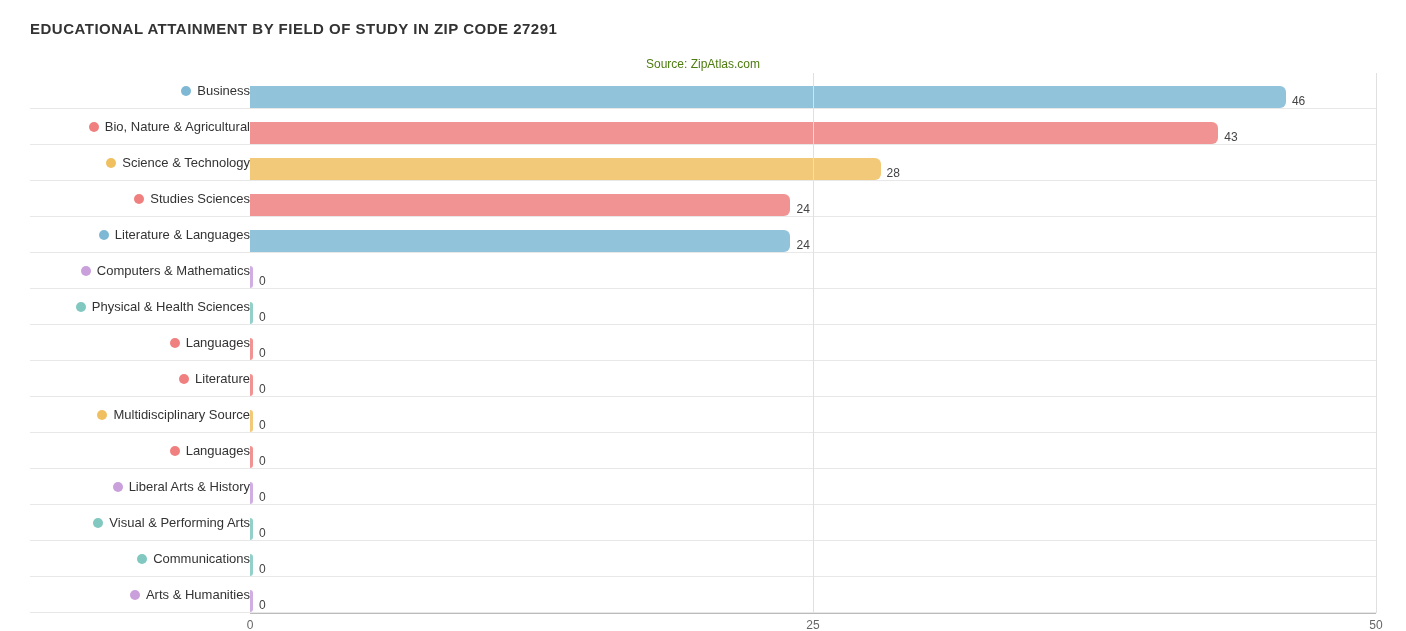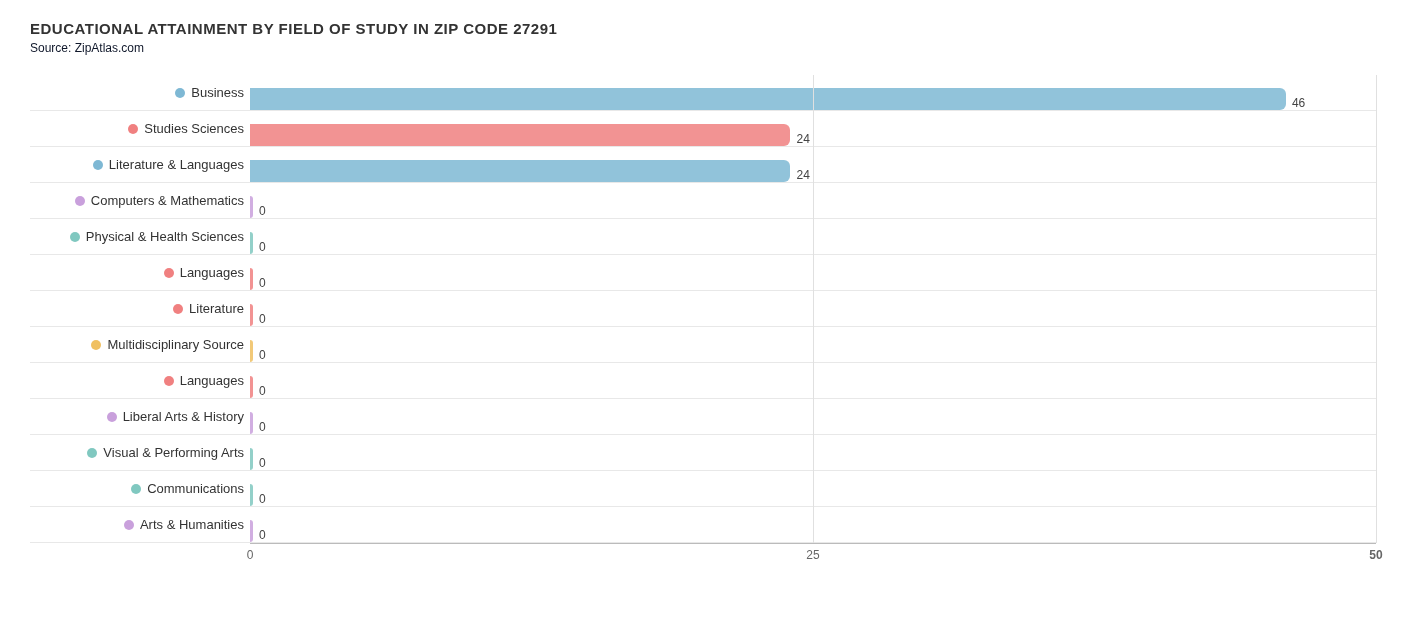--- a/index.html
+++ b/index.html
@@ -9,27 +9,27 @@
       width: 1406px;
       min-height: 631px;
       padding: 20px 30px 30px 30px;
     }
     .chart-title {
       font-size: 15px;
       font-weight: bold;
       color: #333;
       text-transform: uppercase;
       letter-spacing: 0.5px;
-      margin-bottom: 4px;
+      margin-bottom: 20px;
     }
     .source-line {
-      text-align: left;
+      text-align: center;
       font-size: 12px;
-      color: #0f172a;
-      margin-bottom: 20px;
+      color: #4d7c0f;
+      margin-bottom: 2px;
     }
     .chart-area {
       display: flex;
       flex-direction: column;
       gap: 0;
     }
     .bar-row {
       display: flex;
       align-items: center;
       height: 36px;
@@ -37,21 +37,20 @@
       position: relative;
     }
     .bar-row:last-child {
       border-bottom: none;
     }
     .bar-label {
       width: 220px;
       min-width: 220px;
       font-size: 13px;
       color: #333;
-      padding-right: 6px;
       text-align: right;
       line-height: 1.2;
     }
     .bar-track {
       flex: 1;
       position: relative;
       height: 100%;
       display: flex;
       align-items: flex-end;
     }
@@ -113,20 +112,44 @@
         </div>
         <div class="bar-track">
           <div class="bar-fill" style="background-color: rgb(126, 184, 212); opacity: 0.85; width: 92%;"></div>
           <span class="bar-value">46</span>
         </div>
       </div>
       <div class="bar-row">
         <div class="bar-label">
           <span class="label-with-dot">
             <span class="color-dot" style="background-color: rgb(240, 128, 128);"></span>
+            <span>Bio, Nature &amp; Agricultural</span>
+          </span>
+        </div>
+        <div class="bar-track">
+          <div class="bar-fill" style="background-color: rgb(240, 128, 128); opacity: 0.85; width: 86%;"></div>
+          <span class="bar-value">43</span>
+        </div>
+      </div>
+      <div class="bar-row">
+        <div class="bar-label">
+          <span class="label-with-dot">
+            <span class="color-dot" style="background-color: rgb(240, 192, 96);"></span>
+            <span>Science &amp; Technology</span>
+          </span>
+        </div>
+        <div class="bar-track">
+          <div class="bar-fill" style="background-color: rgb(240, 192, 96); opacity: 0.85; width: 56%;"></div>
+          <span class="bar-value">28</span>
+        </div>
+      </div>
+      <div class="bar-row">
+        <div class="bar-label">
+          <span class="label-with-dot">
+            <span class="color-dot" style="background-color: rgb(240, 128, 128);"></span>
             <span>Studies Sciences</span>
           </span>
         </div>
         <div class="bar-track">
           <div class="bar-fill" style="background-color: rgb(240, 128, 128); opacity: 0.85; width: 48%;"></div>
           <span class="bar-value">24</span>
         </div>
       </div>
       <div class="bar-row">
         <div class="bar-label">
@@ -262,15 +285,15 @@
       </div>
       <div style="position: absolute; inset: 0px 0px 0px 220px; pointer-events: none;">
         <div style="position: absolute; left: 50%; top: 0px; bottom: 0px; width: 1px; background: rgb(224, 224, 224); z-index: 0;"></div>
         <div style="position: absolute; left: 100%; top: 0px; bottom: 0px; width: 1px; background: rgb(224, 224, 224); z-index: 0;"></div>
       </div>
     </div>
 
   <div class="x-axis-container" id="x-axis-container">
       <span class="x-tick" style="left: 0%;">0</span>
       <span class="x-tick" style="left: 50%;">25</span>
-      <span class="x-tick" style="left: 100%; font-weight: bold;">50</span>
+      <span class="x-tick" style="left: 100%;">50</span>
     </div>
 </div>
 
 </body></html>

